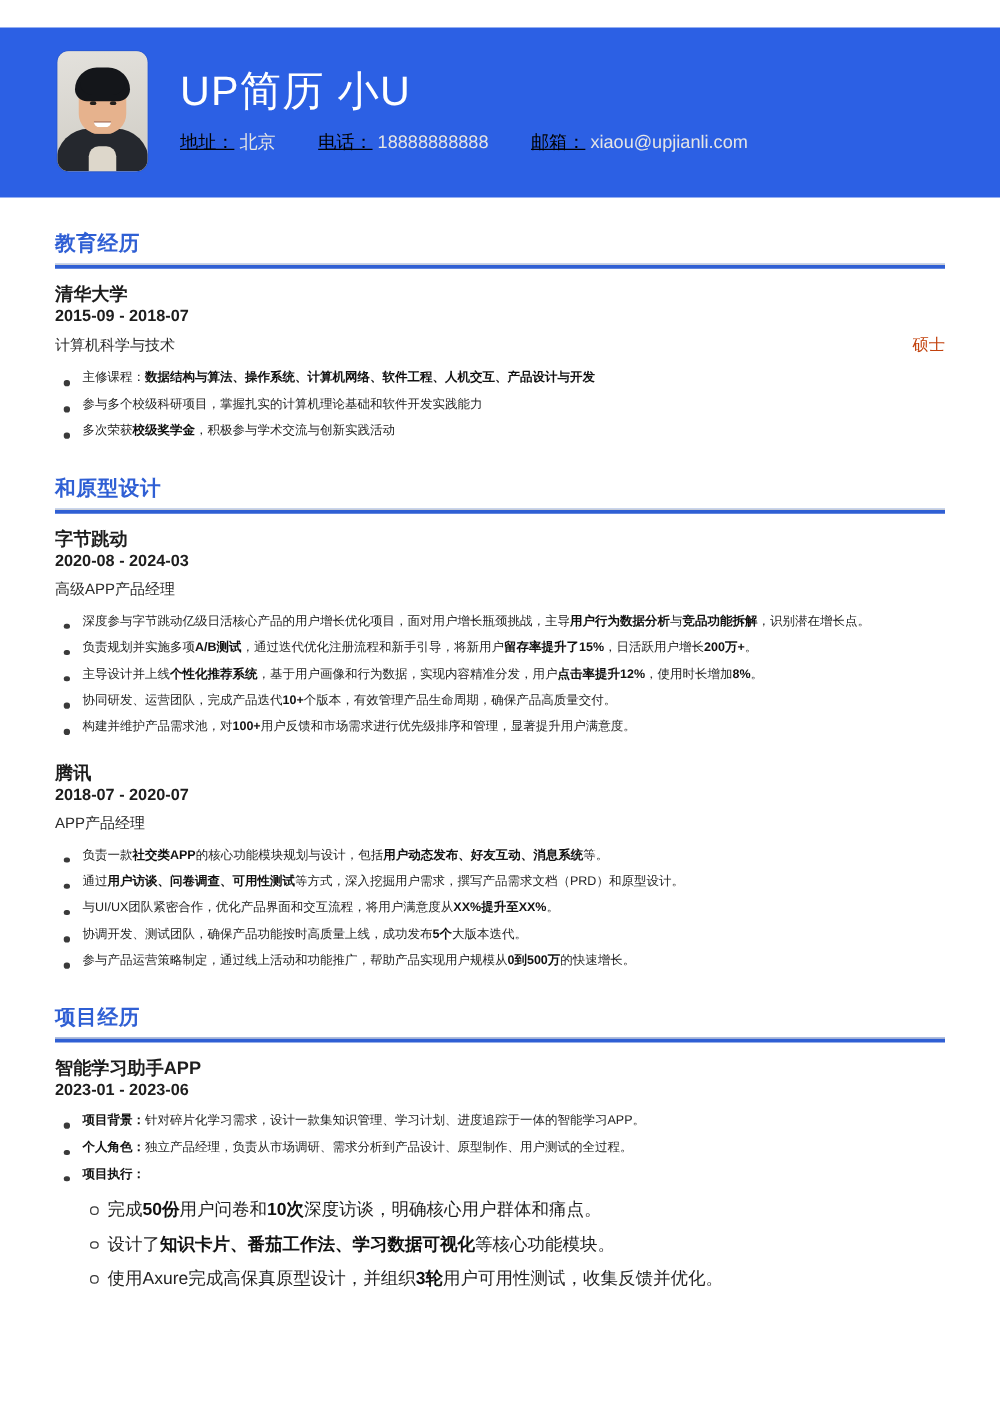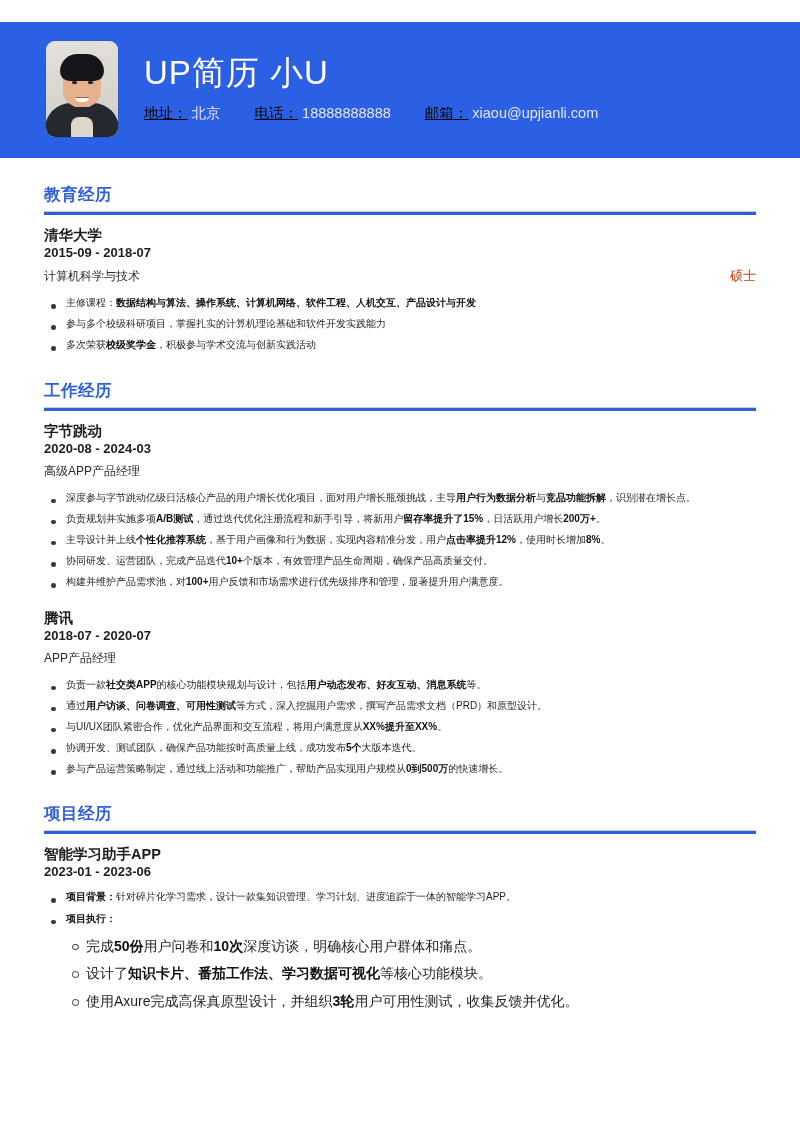--- a/index.html
+++ b/index.html
@@ -206,21 +206,21 @@
             <div class="meta-right">硕士</div>
           </div>
           <ul class="bullets">
             <li>主修课程：<b>数据结构与算法、操作系统、计算机网络、软件工程、人机交互、产品设计与开发</b></li>
             <li>参与多个校级科研项目，掌握扎实的计算机理论基础和软件开发实践能力</li>
             <li>多次荣获<b>校级奖学金</b>，积极参与学术交流与创新实践活动</li>
           </ul>
         </div>
       </div>
       <div class="section">
-        <div class="section-title">工作经历</div>
+        <div class="section-title">和原型设计</div>
         <div class="section-rule"></div>
         <div class="entry">
           <div class="entry-row">
             <div class="org">字节跳动</div>
             <div class="date">2020-08 - 2024-03</div>
           </div>
           <div class="role-row">
             <div class="role">高级APP产品经理</div>
             <div class="meta-right"></div>
           </div>
@@ -253,20 +253,21 @@
       <div class="section">
         <div class="section-title">项目经历</div>
         <div class="section-rule"></div>
         <div class="entry">
           <div class="entry-row">
             <div class="org">智能学习助手APP</div>
             <div class="date">2023-01 - 2023-06</div>
           </div>
           <ul class="bullets">
             <li><b>项目背景：</b>针对碎片化学习需求，设计一款集知识管理、学习计划、进度追踪于一体的智能学习APP。</li>
+            <li><b>个人角色：</b>独立产品经理，负责从市场调研、需求分析到产品设计、原型制作、用户测试的全过程。</li>
             <li><b>项目执行：</b></li>
           </ul>
           <ul class="sub-bullets">
             <li>完成<b>50份</b>用户问卷和<b>10次</b>深度访谈，明确核心用户群体和痛点。</li>
             <li>设计了<b>知识卡片、番茄工作法、学习数据可视化</b>等核心功能模块。</li>
             <li>使用Axure完成高保真原型设计，并组织<b>3轮</b>用户可用性测试，收集反馈并优化。</li>
           </ul>
         </div>
       </div>
     </div>

